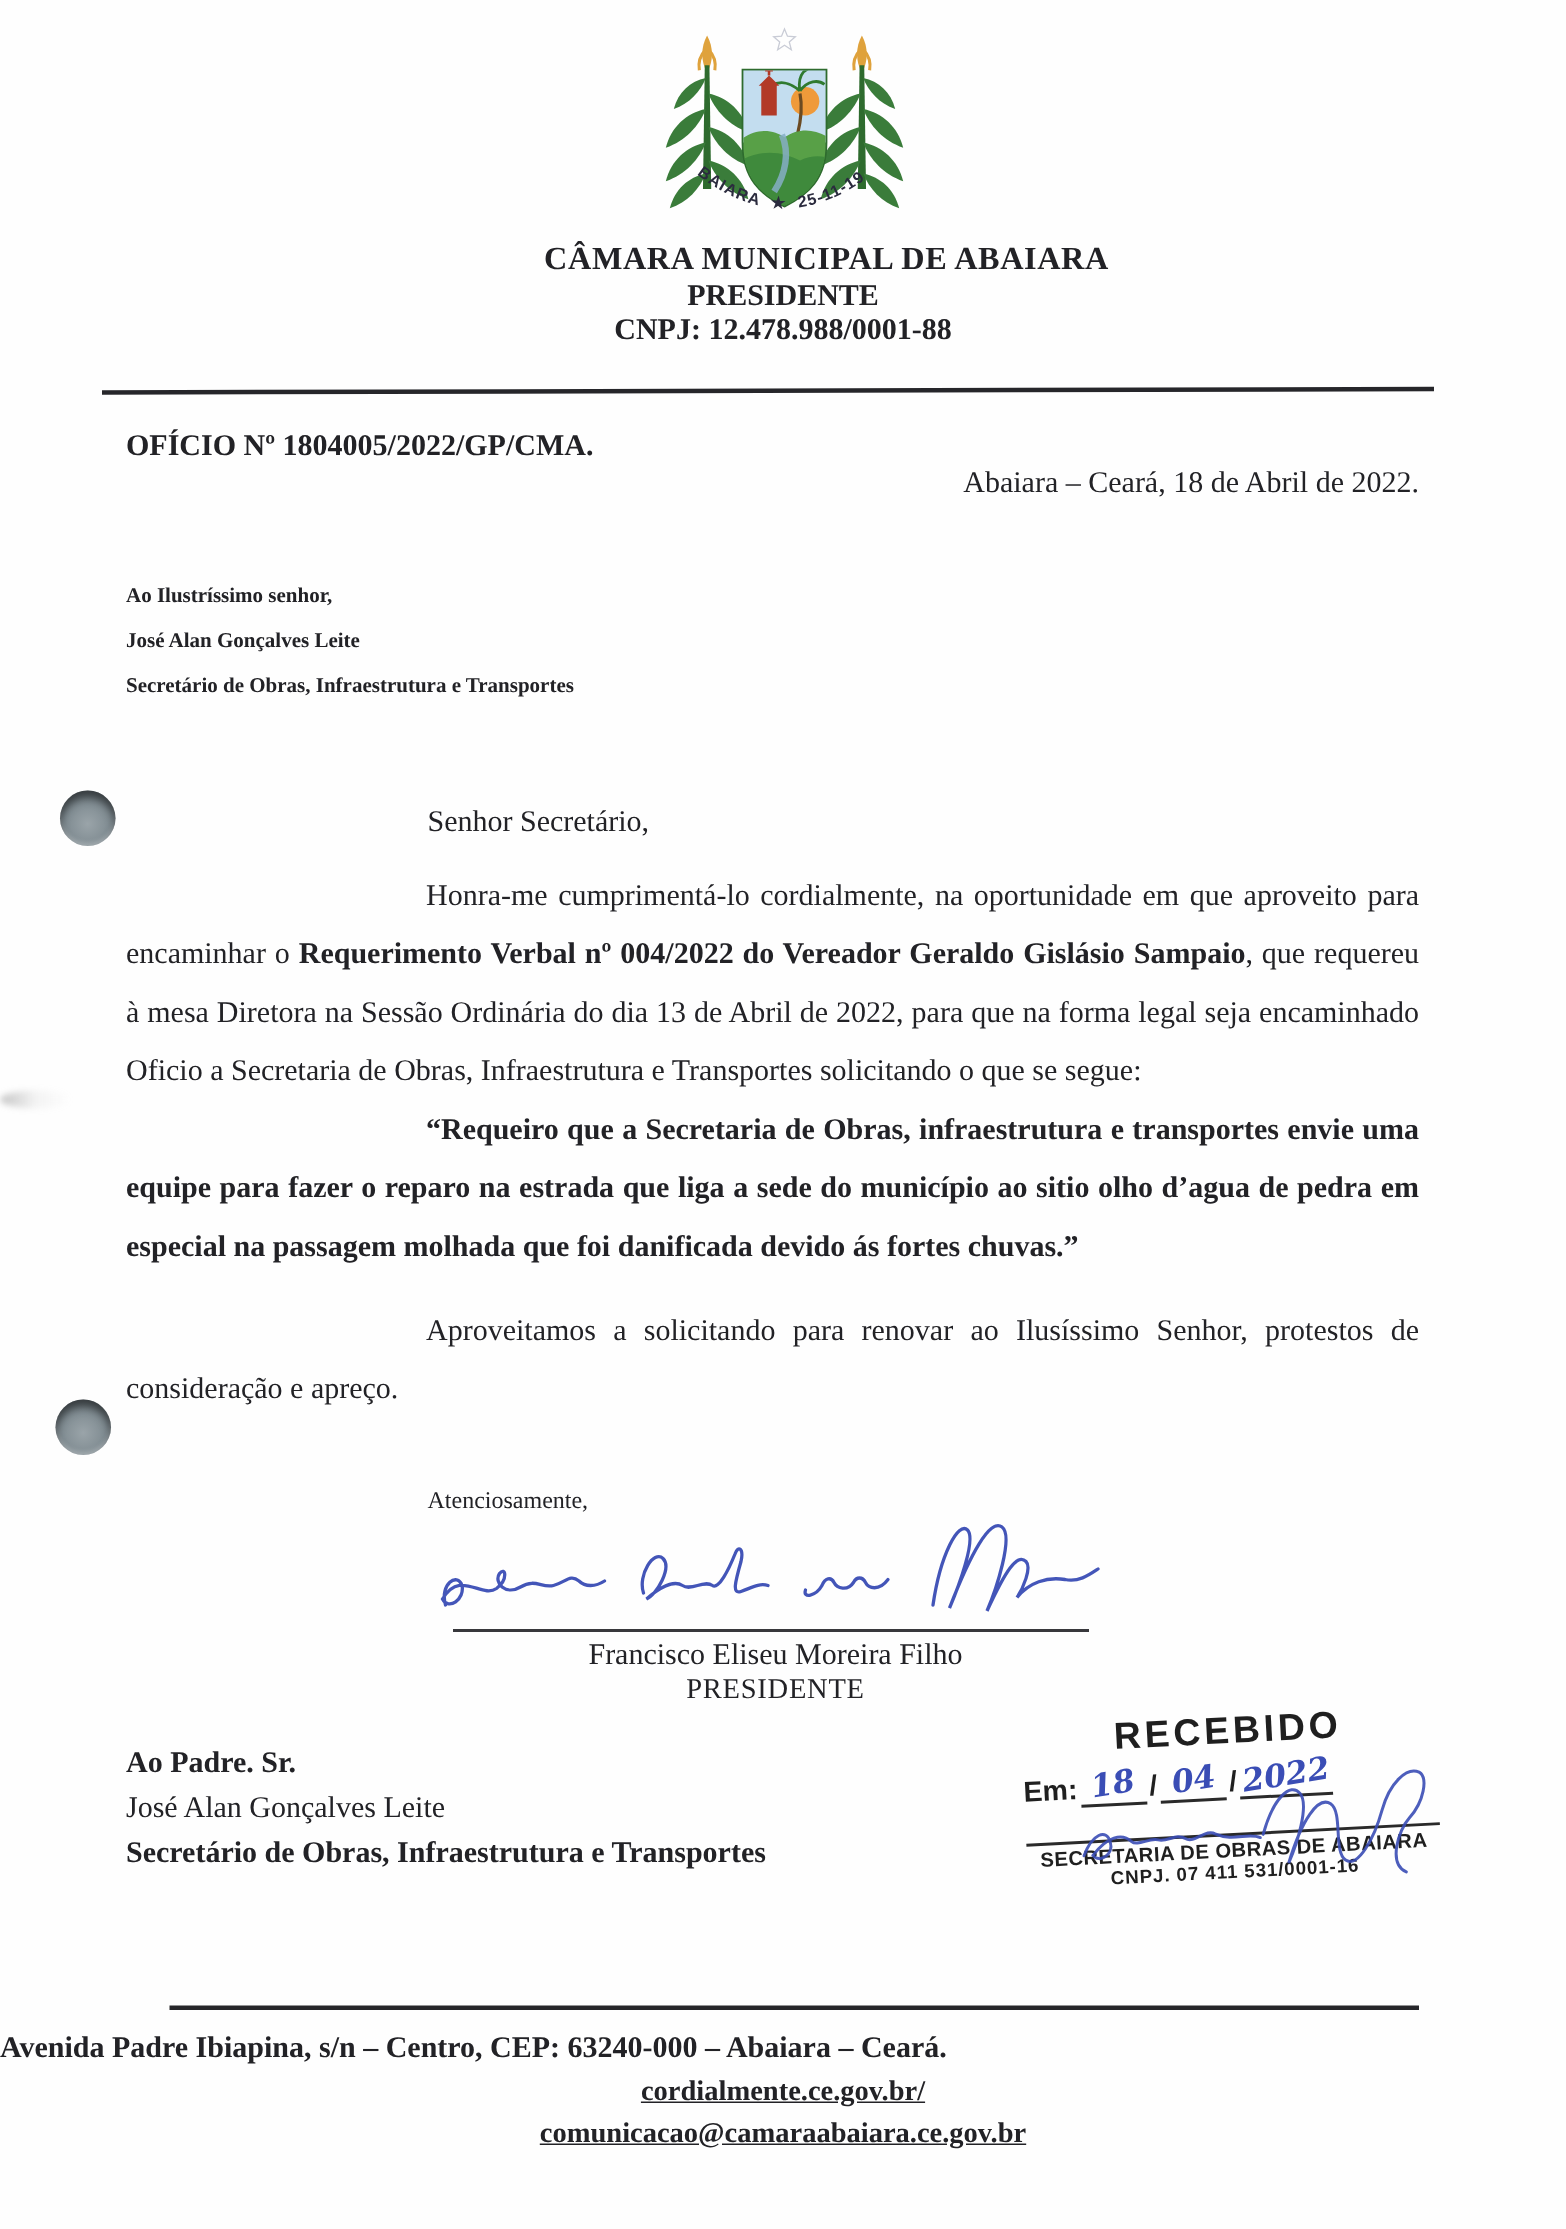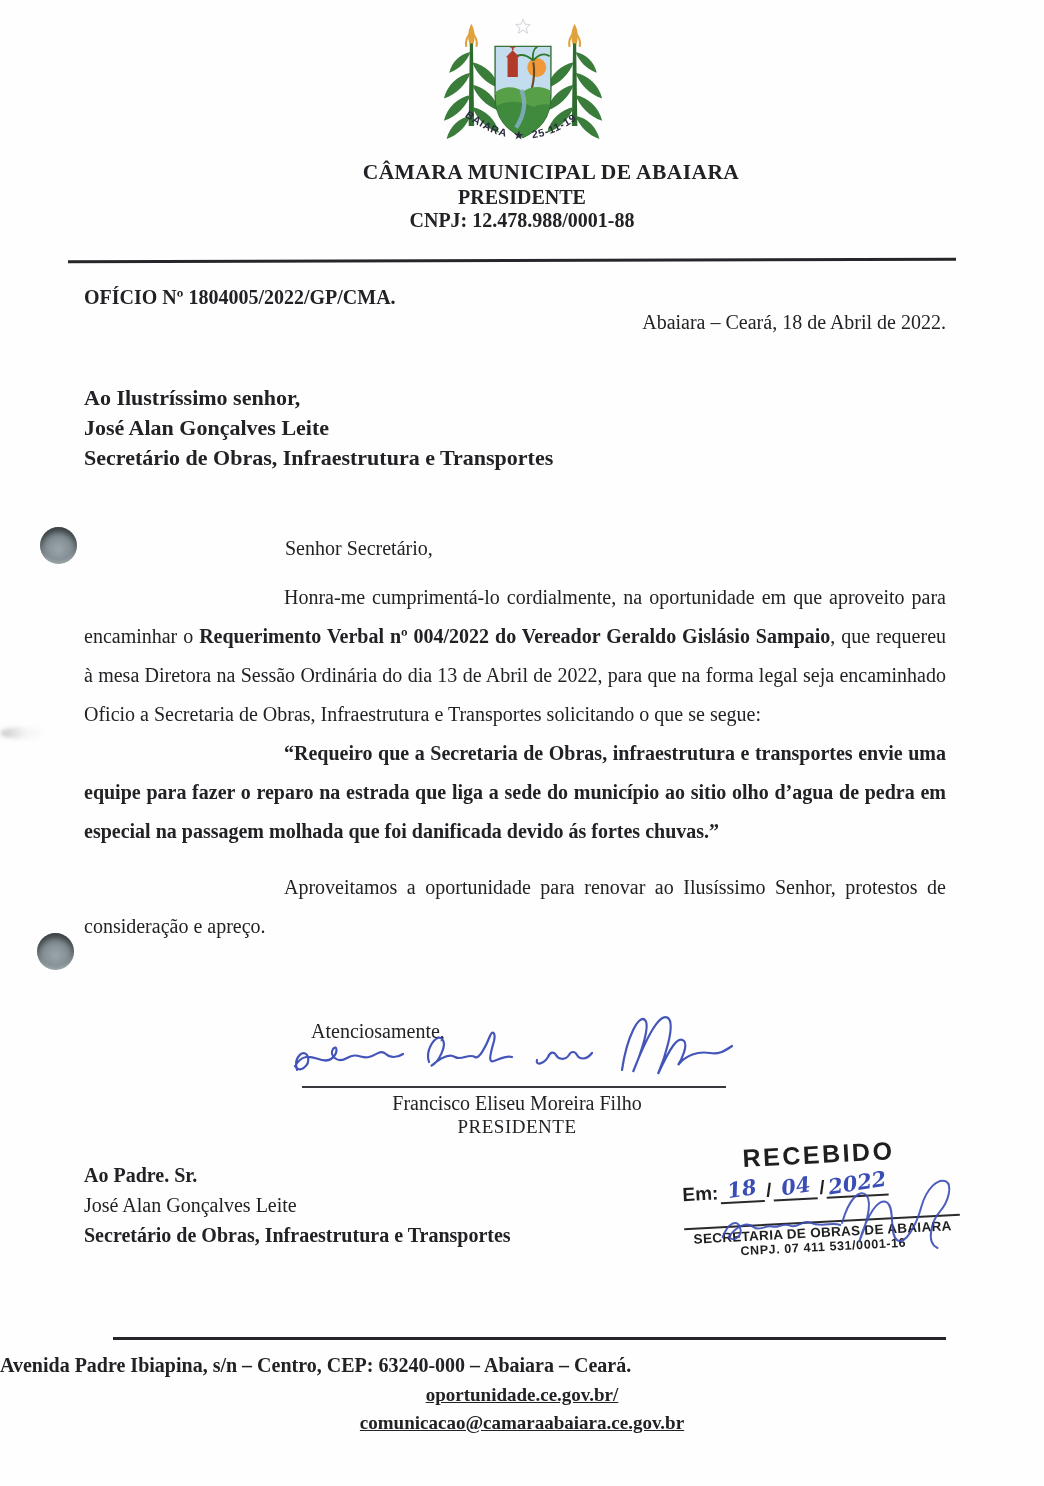--- a/index.html
+++ b/index.html
@@ -16,31 +16,31 @@
     font-weight:bold;font-size:20px;}
   .org-cnpj{position:absolute;left:0;top:209px;width:1044px;text-align:center;
     font-weight:bold;font-size:20px;}
   .rule{position:absolute;height:0;border-top:3px solid #26262a;}
   .rule-top{left:68px;top:259px;width:888px;transform:rotate(-.15deg);}
   .rule-bottom{left:113px;top:1337px;width:833px;}
   
   .oficio{position:absolute;left:84px;top:286px;font-weight:bold;font-size:20px;}
   .dateline{position:absolute;left:84px;top:311px;width:862px;text-align:right;font-size:20px;}
   
-  .addr-top{position:absolute;left:84px;top:383px;font-size:22px;font-weight:bold;line-height:30px;}
+  .addr-top{position:absolute;left:84px;top:383px;font-size:14px;font-weight:bold;line-height:30px;}
   .addr-bottom{position:absolute;left:84px;top:1160px;font-size:20px;line-height:30px;}
   .addr-bottom .b{font-weight:bold;}
   
   .salutation{position:absolute;left:285px;top:505px;font-size:20px;margin-top:32px;}
   .para{position:absolute;left:84px;width:862px;font-size:20px;line-height:39px;
     text-align:justify;text-indent:200px;margin:0;}
   .p1{top:578px;}
   .quote{top:734px;font-weight:bold;}
   .p3{top:868px;}
-  .closing{position:absolute;left:285px;top:1020px;font-size:20px;margin-left:26px;}
+  .closing{position:absolute;left:285px;top:992px;font-size:16px;}
   
   .sig-ink{position:absolute;left:278px;top:1006px;width:472px;height:88px;}
   .sig-line{position:absolute;left:302px;top:1086px;width:424px;border-top:2px solid #38383c;}
   .sig-name{position:absolute;left:287px;top:1092px;width:460px;text-align:center;font-size:20px;}
   .sig-title{position:absolute;left:287px;top:1116px;width:460px;text-align:center;font-size:19px;letter-spacing:.5px;}
   
   .stamp{position:absolute;left:683px;top:1140px;width:276px;height:125px;
     transform:rotate(-3deg);color:var(--stamp-ink,#1f1f1f);
     font-family:"Liberation Sans", sans-serif;}
   .stamp-title{font-weight:bold;font-size:25px;letter-spacing:2.5px;text-align:center;}
@@ -134,21 +134,21 @@
     <div>José Alan Gonçalves Leite</div>
     <div>Secretário de Obras, Infraestrutura e Transportes</div>
   </div>
 
   <div class="salutation">Senhor Secretário,</div>
 
   <p class="para p1"><span>Honra-me cumprimentá-lo cordialmente, na oportunidade em que aproveito para encaminhar o </span><b>Requerimento Verbal nº 004/2022 do Vereador Geraldo Gislásio Sampaio</b><span>, que requereu à mesa Diretora na Sessão Ordinária do dia 13 de Abril de 2022, para que na forma legal seja encaminhado Oficio a Secretaria de Obras, Infraestrutura e Transportes solicitando o que se segue:</span></p>
 
   <p class="para quote">“Requeiro que a Secretaria de Obras, infraestrutura e transportes envie uma equipe para fazer o reparo na estrada que liga a sede do município ao sitio olho d’agua de pedra em especial na passagem molhada que foi danificada devido ás fortes chuvas.”</p>
 
-  <p class="para p3">Aproveitamos a oportunidade para renovar ao Ilusíssimo Senhor, protestos de consideração e apreço.</p>
+  <p class="para p3">Aproveitamos a solicitando para renovar ao Ilusíssimo Senhor, protestos de consideração e apreço.</p>
 
   <div class="closing">Atenciosamente,</div>
 
   <svg class="sig-ink" viewBox="0 0 470 88">
     <g fill="none" style="stroke:var(--ink-blue,#3a4db5)" stroke-width="2.2" stroke-linecap="round" opacity=".95">
       <path d="M18,64 C14,50 26,42 29,51 C31,60 20,68 16,60 C28,40 42,60 52,53 C60,47 58,38 54,43 C50,49 58,58 68,52 C78,46 82,53 90,51 C98,49 101,43 107,48 C111,52 118,52 124,48"></path>
       <path d="M150,56 C146,44 157,27 163,33 C169,39 159,57 152,60 C160,53 170,47 176,51 C182,55 190,47 196,51 C200,54 207,40 211,30 C213,24 217,26 215,35 C211,49 209,57 215,55 C221,53 227,49 233,51"></path>
       <path d="M258,54 C256,60 265,58 269,51 C271,46 275,45 277,49 C279,53 286,55 290,49 C292,45 296,45 298,49 C300,53 307,55 313,47"></path>
       <path d="M343,64 C348,30 360,8 366,14 C372,20 360,52 354,66 C368,30 381,6 389,12 C397,18 385,54 379,68 C391,42 399,29 405,35 C409,39 403,53 399,59 C407,49 419,45 431,47 C440,49 447,44 453,40"></path>
     </g>
@@ -178,16 +178,16 @@
     <svg class="stamp-ink-svg" viewBox="0 0 266 100">
       <g fill="none" style="stroke:var(--ink-blue,#3a4db5)" stroke-width="2" stroke-linecap="round" opacity=".9">
         <path d="M28,66 C34,52 44,48 46,58 C48,66 38,72 34,66 C44,54 54,52 60,58 C64,62 72,56 78,58 C84,60 90,54 96,58 C102,62 110,52 116,56 C128,62 138,56 146,60"></path>
         <path d="M148,58 C156,34 168,24 174,32 C180,40 170,66 164,78 C174,50 186,34 194,40 C202,46 194,72 202,78 C210,84 222,64 228,46 C234,28 246,18 254,22 C260,26 256,42 246,52 C238,60 230,82 242,88"></path>
       </g>
     </svg>
   </div>
 
   <div class="rule rule-bottom"></div>
   <div class="footer-address">Avenida Padre Ibiapina, s/n – Centro, CEP: 63240-000 – Abaiara – Ceará.</div>
-  <div class="footer-site">oportunidade.ce.gov.br/</div>
+  <div class="footer-site">cordialmente.ce.gov.br/</div>
   <div class="footer-email">comunicacao@camaraabaiara.ce.gov.br</div>
 
 </div>
 
 </body></html>

